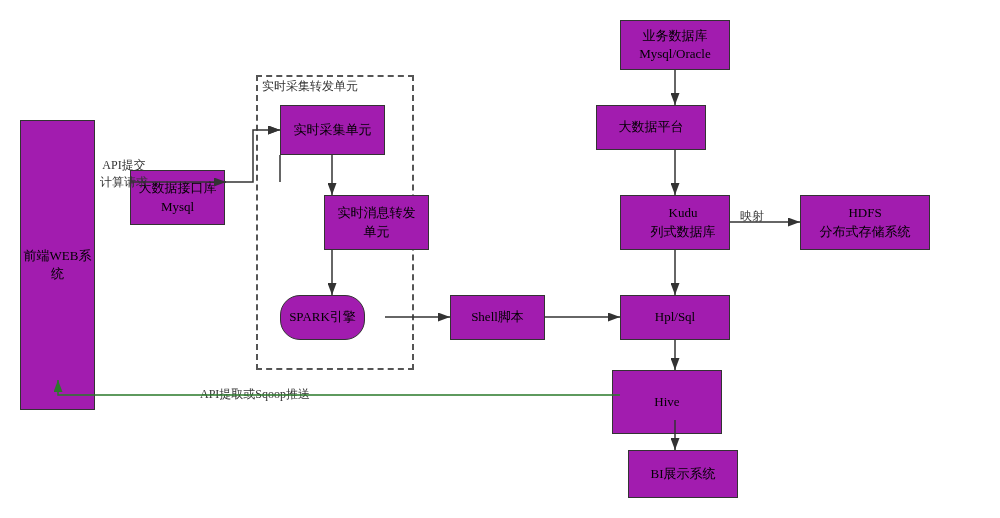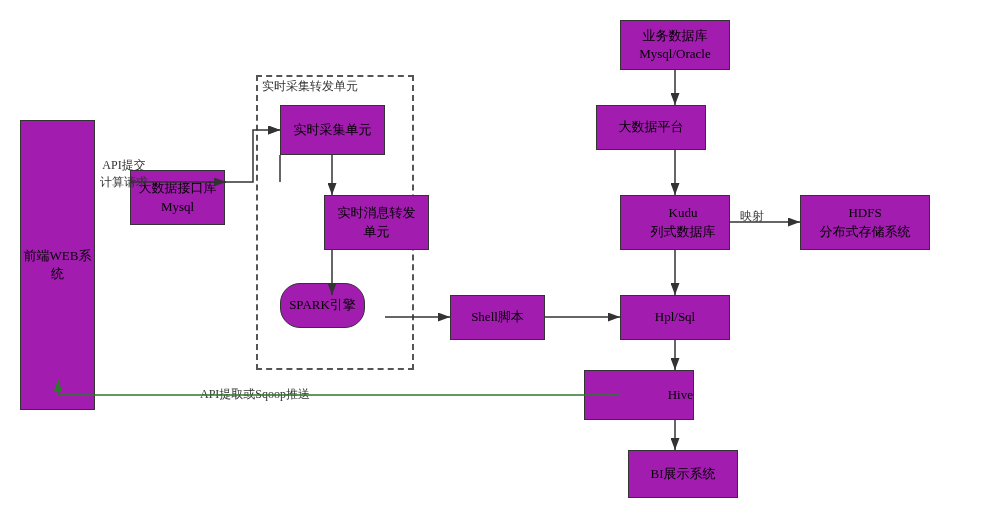--- a/index.html
+++ b/index.html
@@ -66,33 +66,33 @@
   </div>
 
   <div class="box" style="left:280px; top:105px; width:105px; height:50px;">
     <span>实时采集单元</span>
   </div>
 
   <div class="box" style="left:280px; top:195px; width:105px; height:55px;margin-left:44px;">
     <span>实时消息转发<br>单元</span>
   </div>
 
-  <div class="box" style="left:280px; top:283px; width:85px; height:45px;border-radius:20px;">
+  <div class="box" style="left:280px; top:295px; width:85px; height:45px;border-radius:20px;">
     <span>SPARK引擎</span>
   </div>
 
   <div class="box" style="left:450px; top:295px; width:95px; height:45px;">
     <span>Shell脚本</span>
   </div>
 
   <div class="box" style="left:620px; top:295px; width:110px; height:45px;">
     <span>Hpl/Sql</span>
   </div>
 
-  <div class="box" style="left:584px; top:370px; width:110px; height:50px;justify-content:flex-end;">
+  <div class="box" style="left:612px; top:370px; width:110px; height:64px;">
     <span>Hive</span>
   </div>
 
   <div class="box" style="left:620px; top:450px; width:110px; height:48px;margin-left:8px;">
     <span>BI展示系统</span>
   </div>
 
   <div class="box" style="left:596px; top:105px; width:110px; height:45px;">
     <span>大数据平台</span>
   </div>

